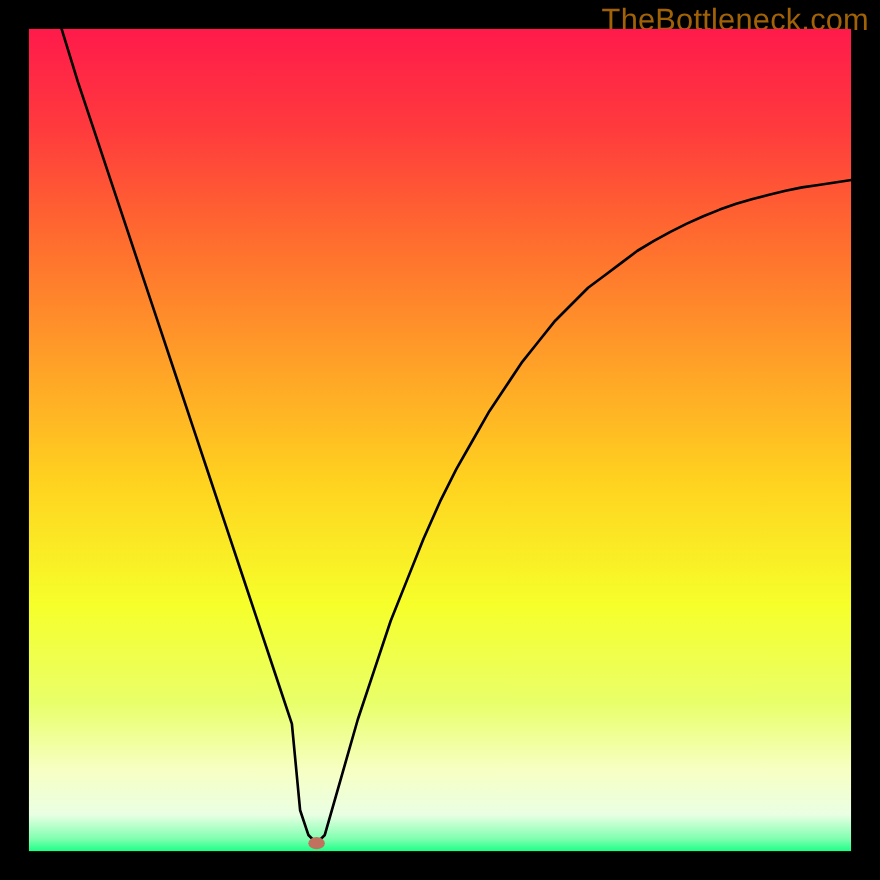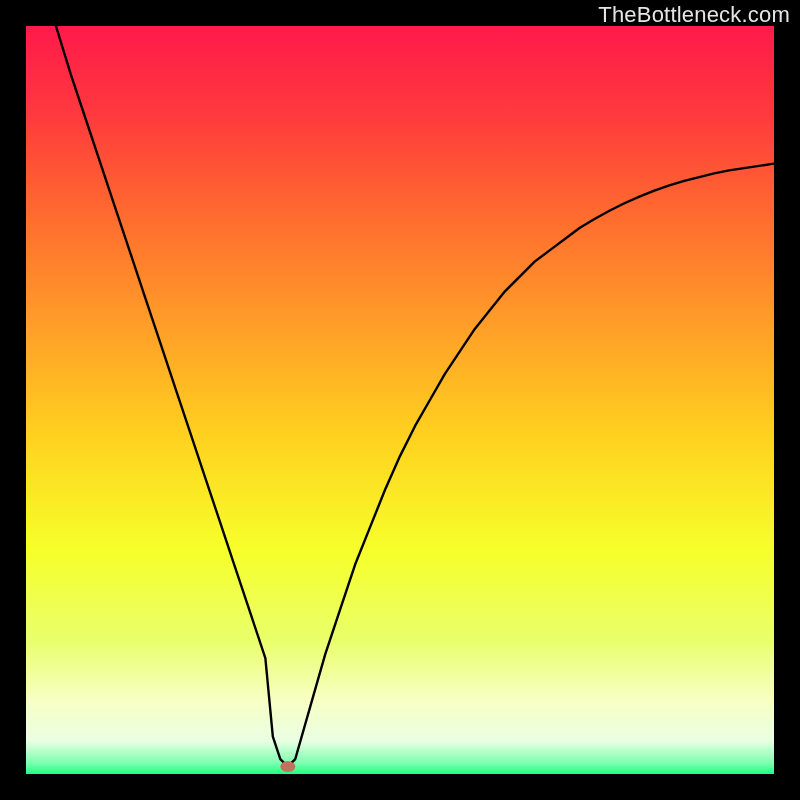--- a/index.html
+++ b/index.html
@@ -24,22 +24,22 @@
     left: 26px;
     top: 26px;
     width: 748px;
     height: 748px;
     overflow: hidden;
   }
   .watermark {
     position: absolute;
     top: 2px;
     right: 10px;
-    color: #e5e5e5;
-    font-size: 22px;
+    color: #a16207;
+    font-size: 28px;
     font-weight: 500;
     letter-spacing: 0.2px;
     user-select: none;
   }
   svg { display: block; }
 </style>
 </head>
 <body>
 
 <div class="frame">

